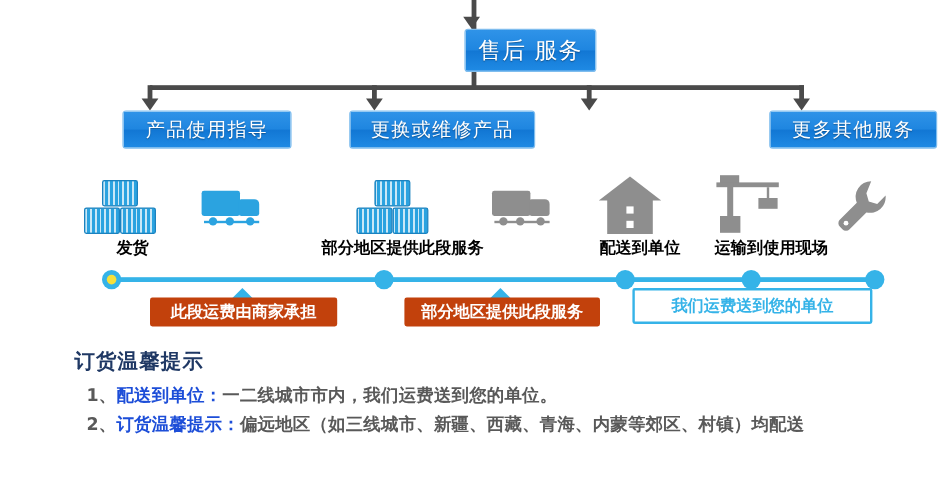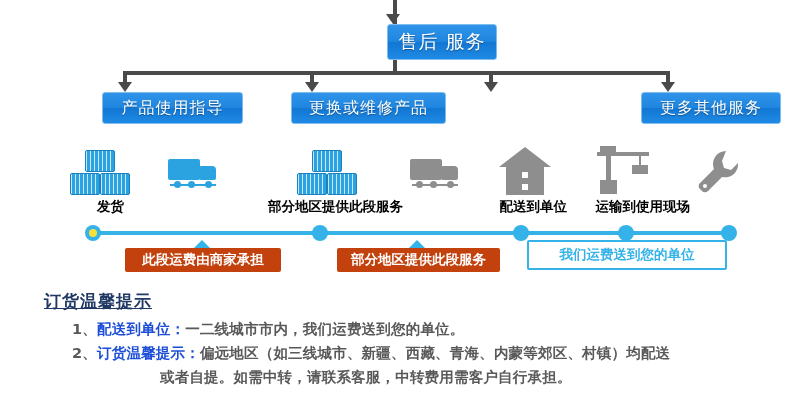--- a/index.html
+++ b/index.html
@@ -233,26 +233,25 @@
     position: absolute;
     width: 0; height: 0;
     border-left: 9px solid transparent;
     border-right: 9px solid transparent;
     border-bottom: 9px solid #35b3e8;
   }
 
   
   .notice-title {
     position: absolute;
-    left: 44px; top: 290px;
+    left: 62px; top: 290px;
     font-size: 17px;
     font-weight: bold;
     color: #1f3864;
     letter-spacing: 1px;
-    text-decoration: underline;
   }
   .notice-line {
     position: absolute;
     font-size: 14.5px;
     font-weight: bold;
     color: #595959;
     white-space: nowrap;
     letter-spacing: 0.2px;
   }
   .notice-num { color: #595959; }
@@ -378,15 +377,14 @@
   <div class="notice-title">订货温馨提示</div>
 
   <div class="notice-line nl-1">
     <span class="notice-num">1、</span><span class="notice-key">配送到单位：</span><span>一二线城市市内，我们运费送到您的单位。</span>
   </div>
 
   <div class="notice-line nl-2">
     <span class="notice-num">2、</span><span class="notice-key">订货温馨提示：</span><span>偏远地区（如三线城市、新疆、西藏、青海、内蒙等郊区、村镇）均配送</span>
   </div>
 
-  <div class="notice-line nl-3">或者自提。如需中转，请联系客服，中转费用需客户自行承担。</div>
 
 </div>
 
 </body></html>

